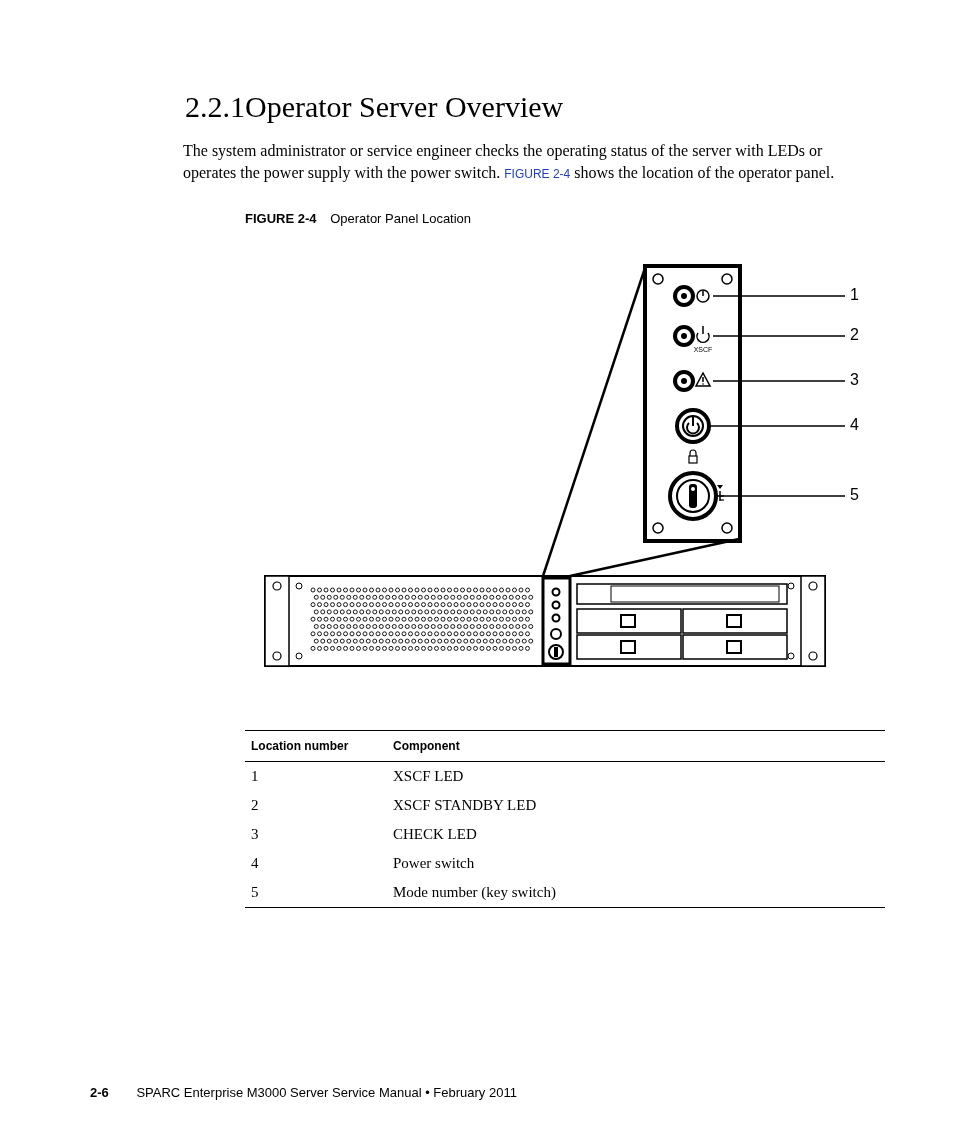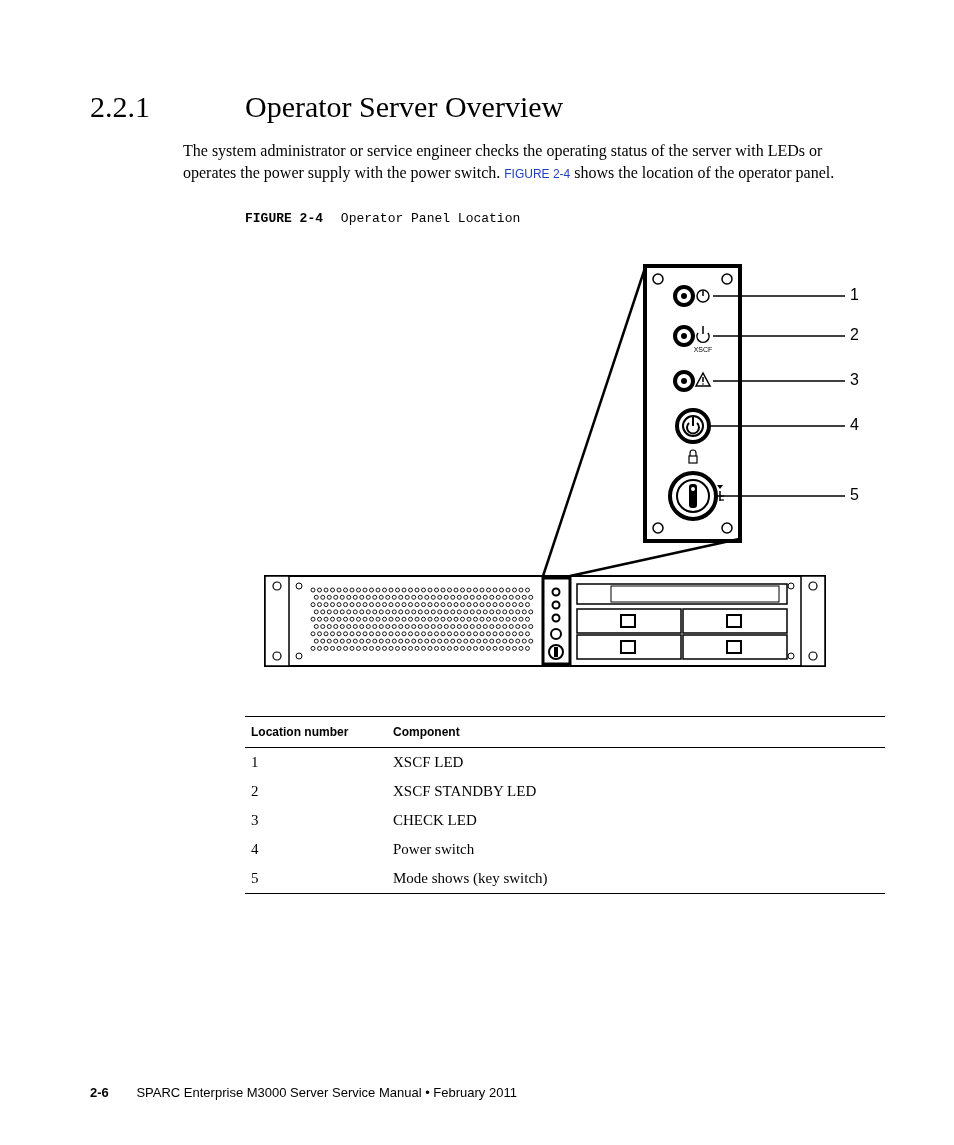--- a/index.html
+++ b/index.html
@@ -14,20 +14,21 @@
   }
   .page {
     padding: 90px 90px 60px 90px;
     box-sizing: border-box;
     height: 100%;
     position: relative;
   }
   .heading-row {
     display: flex;
     align-items: baseline;
+    text-align: right;
   }
   .section-number {
     font-size: 30px;
     font-weight: 400;
     width: 155px;
     flex-shrink: 0;
   }
   .section-title {
     font-size: 30px;
     font-weight: 400;
@@ -38,21 +39,21 @@
     line-height: 1.35;
     margin-bottom: 28px;
   }
   .body-text .xref {
     font-family: Helvetica, Arial, sans-serif;
     font-size: 12px;
     color: #2040c0;
   }
   .figure-caption {
     margin-left: 155px;
-    font-family: Liberation Mono, monospace;
+    font-family: Liberation Sans, sans-serif;
     font-size: 13px;
     margin-bottom: 30px;
   }
   .figure-caption .fig-label {
     font-weight: bold;
     margin-right: 10px;
   }
   .figure-area {
     margin-left: 155px;
     width: 640px;
@@ -66,21 +67,21 @@
   .callout-num {
     font-family: Helvetica, Arial, sans-serif;
     font-size: 16px;
     position: absolute;
   }
   .legend-table {
     margin-left: 155px;
     width: 640px;
     border-collapse: collapse;
     font-size: 15px;
-    margin-top: 20px;
+    margin-top: 34px;
   }
   .legend-table th {
     font-family: Helvetica, Arial, sans-serif;
     font-size: 12px;
     font-weight: bold;
     text-align: left;
     border-top: 1px solid #000;
     border-bottom: 1px solid #000;
     padding: 8px 6px;
   }
@@ -568,21 +569,21 @@
       <tr>
         <td>3</td>
         <td>CHECK LED</td>
       </tr>
       <tr>
         <td>4</td>
         <td>Power switch</td>
       </tr>
       <tr>
         <td>5</td>
-        <td>Mode shows (key switch)</td>
+        <td>Mode number (key switch)</td>
       </tr>
     </tbody>
   </table>
 
   <div class="footer">
     <span class="pageno">2-6</span>
     <span>SPARC Enterprise M3000 Server Service Manual  •  February 2011</span>
   </div>
 
 </div>

